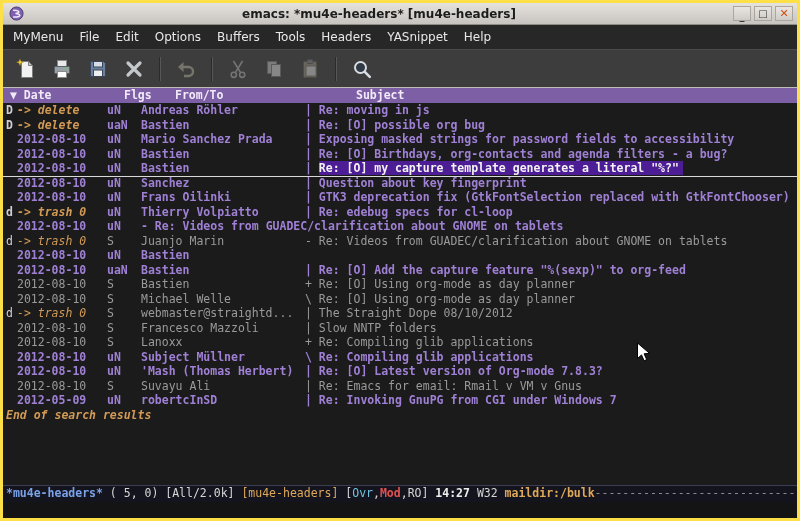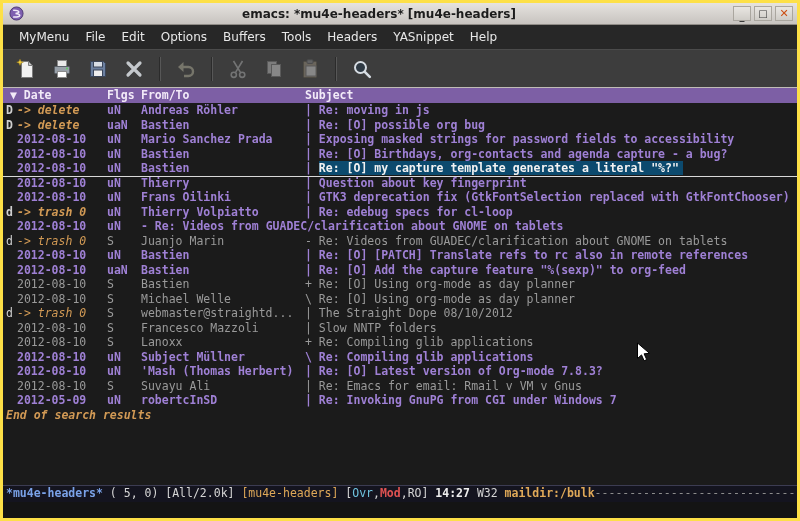--- a/index.html
+++ b/index.html
@@ -10,46 +10,46 @@
 
   
   .titlebar { height: 22px; flex: 0 0 22px; background: linear-gradient(#e6e3df, #c7c3bf); border-bottom: 1px solid #8f8b86; display: flex; align-items: center; padding: 0 4px; }
   .app-icon { width: 15px; height: 15px; margin: 0 4px 0 2px; }
   .title-text { flex: 1; text-align: center; font-size: 12px; font-weight: bold; color: #1c1c1c; white-space: nowrap; overflow: hidden; }
   .win-btn { width: 18px; height: 15px; margin-left: 3px; border: 1px solid #aaa69f; background: linear-gradient(#e9e6e2,#cfccc7); font-size: 10px; line-height: 13px; text-align: center; color: #3a3a3a; font-family: "DejaVu Sans", sans-serif; }
   .win-btn.min span { position: relative; top: 2px; font-weight: bold; }
   .win-btn.close { color: #cc4e12; font-weight: bold; font-size: 11px; }
 
   
-  .menubar { height: 24px; flex: 0 0 24px; background: #272727; display: flex; align-items: stretch; padding-left: 8px; }
+  .menubar { height: 24px; flex: 0 0 24px; background: #272727; display: flex; align-items: stretch; padding-left: 2px; }
   .menu-item { color: #e8e8e8; font-size: 12px; line-height: 24px; padding: 0 8px; white-space: nowrap; }
 
   
   .toolbar { height: 39px; flex: 0 0 39px; background: #3d3d3d; border-top: 1px solid #4b4b4b; border-bottom: 1px solid #c0bcb7; display: flex; align-items: center; padding-left: 5px; }
   .tb-btn { width: 32px; height: 30px; display: flex; align-items: center; justify-content: center; margin: 0 2px; background: transparent; border: none; border-radius: 3px; }
   .tb-btn.disabled { opacity: 0.38; filter: grayscale(60%); }
   .tb-sep { width: 2px; height: 24px; margin: 0 7px; border-left: 1px solid #2b2b2b; border-right: 1px solid #575757; }
-  .headerline { height: 15px; flex: 0 0 15px; background: #7d5fa5; color: #f2eaf8; font: bold 11.5px/15px "DejaVu Sans Mono", monospace; display: flex; white-space: pre; padding-left: 7px; }
+  .headerline { height: 15px; flex: 0 0 15px; background: #7d5fa5; color: #f2eaf8; font: bold 11.5px/15px "DejaVu Sans Mono", monospace; display: flex; white-space: pre; padding-left: 7px; gap: 17px; }
   .h-date { width: 97px; }
   .h-flags { width: 34px; }
   .h-from { width: 164px; }
   .h-subject { flex: 1; }
 
   .buffer { flex: 1; background: #1b1b1b; overflow: hidden; display: flex; flex-direction: column; }
   .row { display: flex; white-space: pre; font: 11.5px/14.5px "DejaVu Sans Mono", monospace; height: 14.5px; flex: 0 0 14.5px; }
   .c-mark { width: 14px; padding-left: 3px; color: #cfcfcf; overflow: hidden; }
   .c-date { width: 90px; overflow: hidden; }
   .c-fl   { width: 34px; overflow: hidden; }
   .c-fr   { width: 164px; overflow: hidden; }
   .c-su   { flex: 1; overflow: hidden; }
   .row.unread { color: #9f80d5; font-weight: bold; }
   .row.seen   { color: #9a9a9a; font-weight: normal; }
   .row .c-date.action { color: #d29a55; font-style: italic; }
   .row.selected { box-shadow: 0 1px 0 0 #d9d9d9; }
-  .row.selected .subject-text { background: #0c4a6e; color: #f2f2f2; padding-right: 4px; }
+  .row.selected .subject-text { background: #4c1d95; color: #f2f2f2; padding-right: 4px; }
   .end-line { font: bold italic 11.5px/14.5px "DejaVu Sans Mono", monospace; color: #d29a55; padding-left: 3px; white-space: pre; }
   .buffer-fill { flex: 1; }
 
   
   .modeline { height: 17px; flex: 0 0 17px; background: #14141f; border-top: 1px solid #3c3c52; font: 11.5px/15px "DejaVu Sans Mono", monospace; color: #d6d6d6; padding-left: 3px; white-space: pre; overflow: hidden; }
   .ml-buffer  { color: #7aa2e8; font-weight: bold; }
   .ml-stats   { color: #d6d6d6; }
   .ml-mode    { color: #dfa858; }
   .ml-plain   { color: #d6d6d6; }
   .ml-ovr     { color: #6fc3df; }
@@ -184,34 +184,34 @@
     <span class="c-date">2012-08-10</span>
     <span class="c-fl">uN</span>
     <span class="c-fr">Mario Sanchez Prada</span>
     <span class="c-su"><span>| </span><span class="subject-text">Exposing masked strings for password fields to accessibility</span></span>
   </div>
         <div class="row unread">
     <span class="c-mark"></span>
     <span class="c-date">2012-08-10</span>
     <span class="c-fl">uN</span>
     <span class="c-fr">Bastien</span>
-    <span class="c-su"><span>| </span><span class="subject-text">Re: [O] Birthdays, org-contacts and agenda capture - a bug?</span></span>
+    <span class="c-su"><span>| </span><span class="subject-text">Re: [O] Birthdays, org-contacts and agenda filters - a bug?</span></span>
   </div>
         <div class="row unread selected">
     <span class="c-mark"></span>
     <span class="c-date">2012-08-10</span>
     <span class="c-fl">uN</span>
     <span class="c-fr">Bastien</span>
     <span class="c-su"><span>| </span><span class="subject-text">Re: [O] my capture template generates a literal "%?"</span></span>
   </div>
         <div class="row unread">
     <span class="c-mark"></span>
     <span class="c-date">2012-08-10</span>
     <span class="c-fl">uN</span>
-    <span class="c-fr">Thierry</span>
+    <span class="c-fr">Sanchez</span>
     <span class="c-su"><span>| </span><span class="subject-text">Question about key fingerprint</span></span>
   </div>
         <div class="row unread">
     <span class="c-mark"></span>
     <span class="c-date">2012-08-10</span>
     <span class="c-fl">uN</span>
     <span class="c-fr">Frans Oilinki</span>
     <span class="c-su"><span>| </span><span class="subject-text">GTK3 deprecation fix (GtkFontSelection replaced with GtkFontChooser)</span></span>
   </div>
         <div class="row unread">
@@ -232,21 +232,20 @@
     <span class="c-date action">-&gt; trash 0</span>
     <span class="c-fl">S</span>
     <span class="c-fr">Juanjo Marin</span>
     <span class="c-su"><span>- </span><span class="subject-text">Re: Videos from GUADEC/clarification about GNOME on tablets</span></span>
   </div>
         <div class="row unread">
     <span class="c-mark"></span>
     <span class="c-date">2012-08-10</span>
     <span class="c-fl">uN</span>
     <span class="c-fr">Bastien</span>
-    <span class="c-su"><span>| </span><span class="subject-text">Re: [O] [PATCH] Translate refs to rc also in remote references</span></span>
   </div>
         <div class="row unread">
     <span class="c-mark"></span>
     <span class="c-date">2012-08-10</span>
     <span class="c-fl">uaN</span>
     <span class="c-fr">Bastien</span>
     <span class="c-su"><span>| </span><span class="subject-text">Re: [O] Add the capture feature "%(sexp)" to org-feed</span></span>
   </div>
         <div class="row seen">
     <span class="c-mark"></span>

